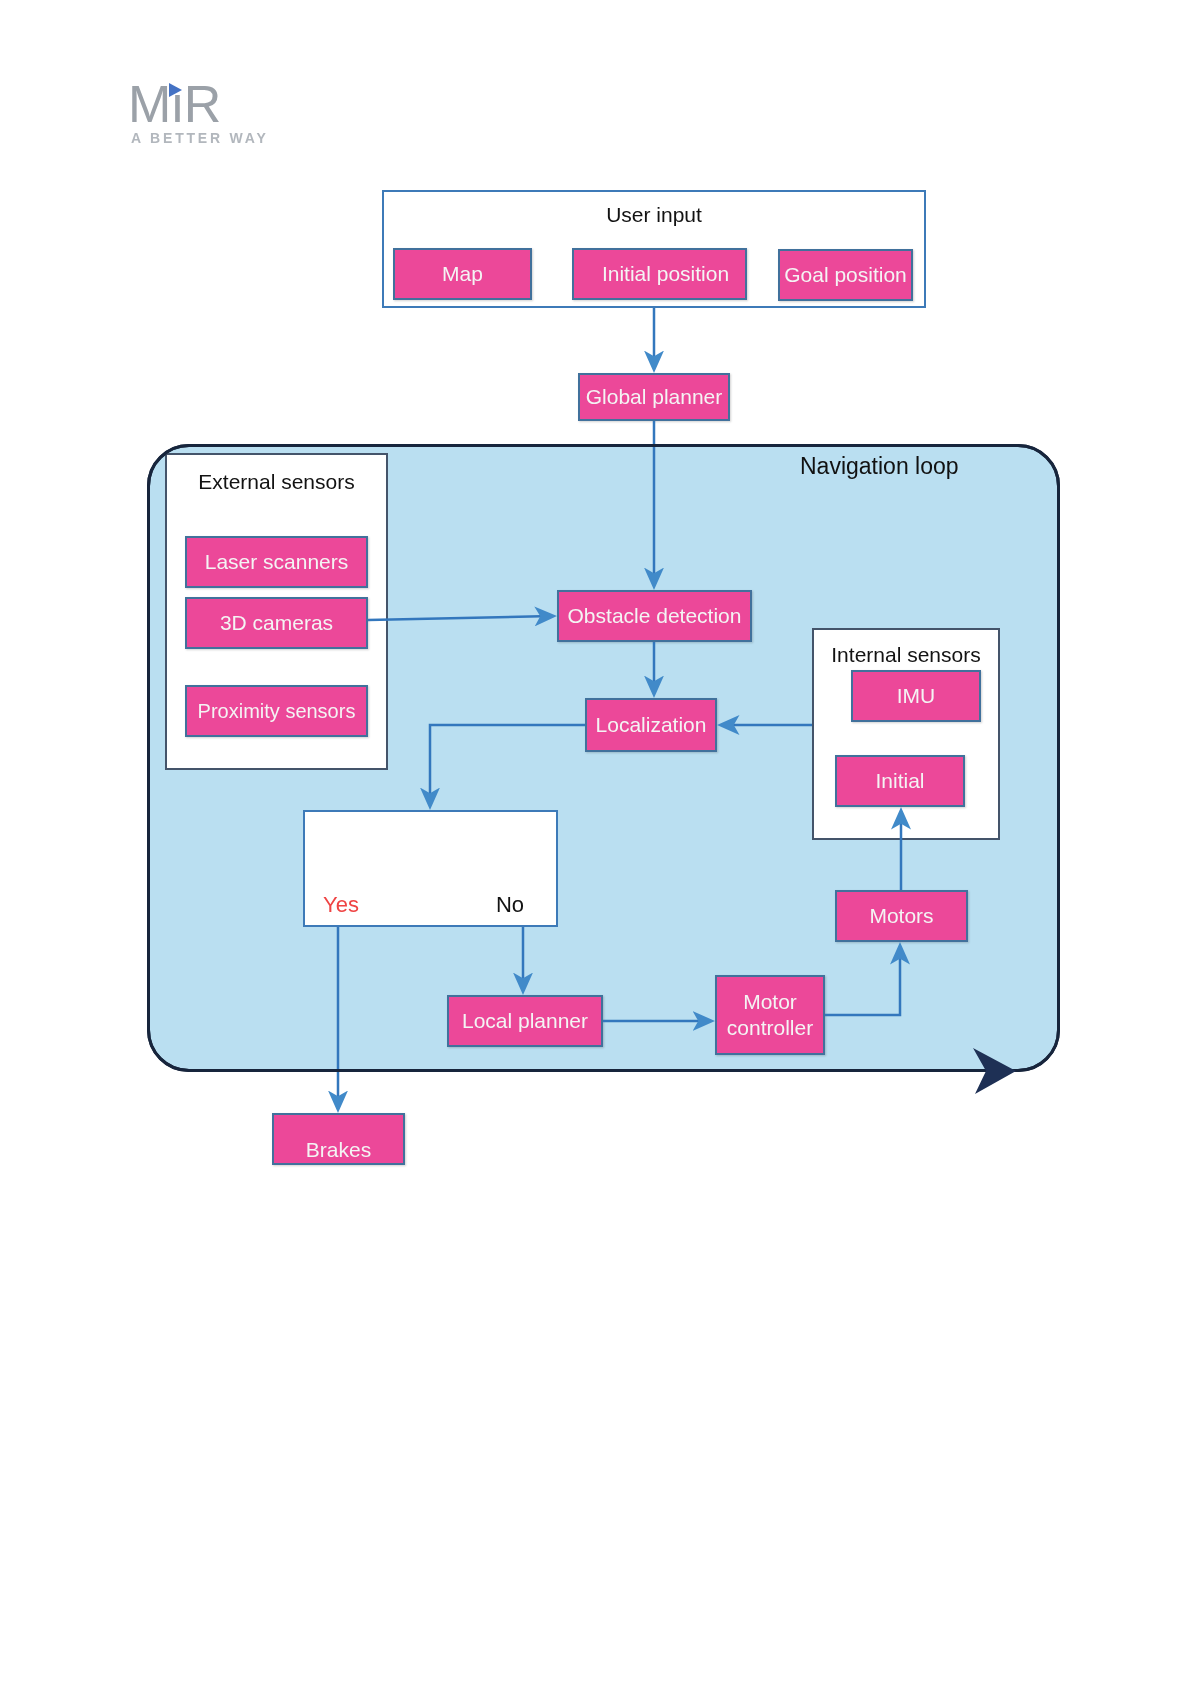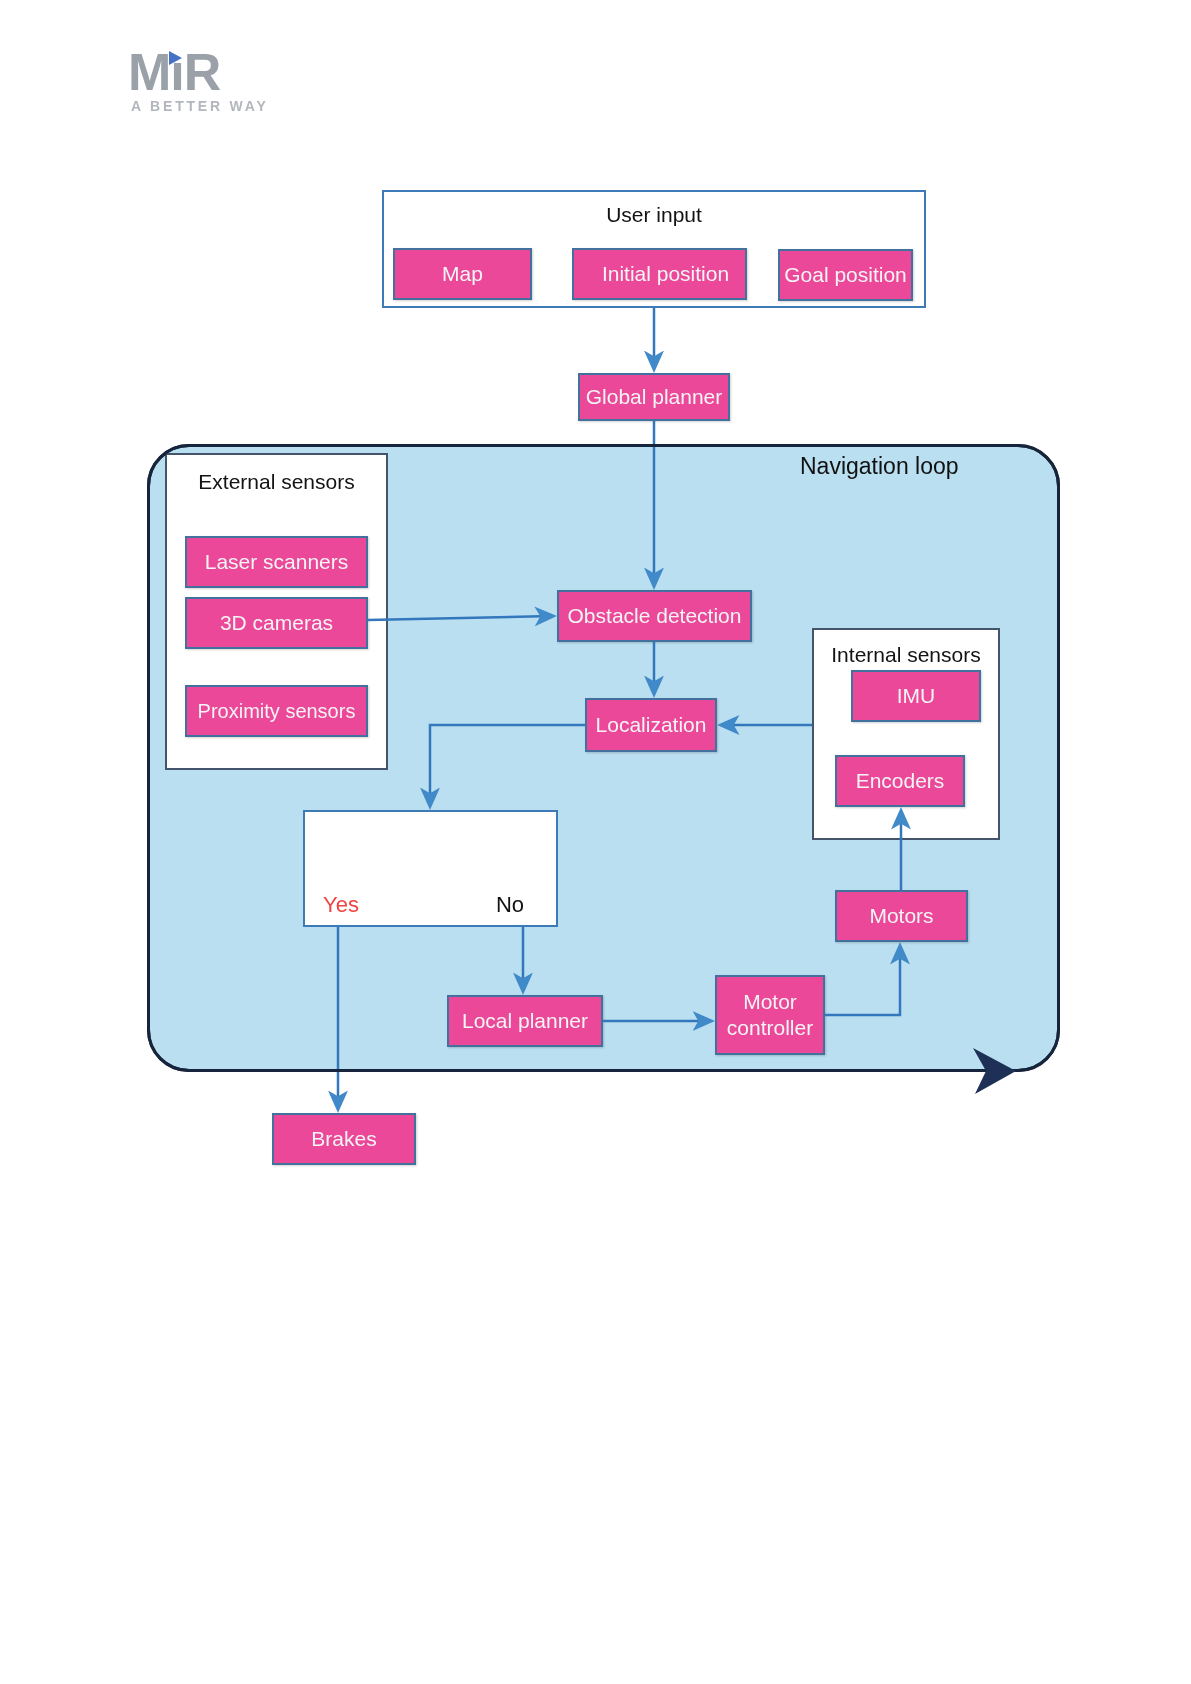--- a/index.html
+++ b/index.html
@@ -4,21 +4,21 @@
 <style>
   html,body { margin:0; padding:0; background:#ffffff; }
   body {
     width:1191px; height:1684px; position:relative; overflow:hidden;
     font-family:"Liberation Sans", sans-serif;
     -webkit-font-smoothing:antialiased;
   }
 
   
   #logo { position:absolute; left:128px; top:46px; }
-  .logo-text { font-weight:bold; font-size:52px; line-height:1; color:#9ba1a8; letter-spacing:-1px; }
+  .logo-text { font-weight:normal; font-size:52px; line-height:1; color:#9ba1a8; letter-spacing:-1px;margin-top:32px; }
   .logo-i { position:relative; display:inline-block; }
   .logo-tri {
     position:absolute; left:-1px; top:5px; width:0; height:0;
     border-left:13px solid #4472c4; border-top:7px solid transparent; border-bottom:7px solid transparent;
   }
   .logo-tagline { font-size:14px; font-weight:bold; letter-spacing:2.8px; color:#b2b7bd; padding-left:3px; }
 
   
   .gbox {
     position:absolute; box-sizing:border-box; z-index:3;
@@ -63,21 +63,21 @@
   #encoders-box { left:835px; top:755px; width:130px; height:52px; }
 
   #decision-box { left:303px; top:810px; width:255px; height:117px; }
   #decision-question { padding:13px 9px 0; font-size:22px; line-height:1.35; color:#131313; text-align:center; }
   #decision-yes { position:absolute; left:18px;  bottom:7px; font-size:22px; color:#ef4444; }
   #decision-no  { position:absolute; right:32px; bottom:7px; font-size:22px; color:#131313; }
 
   #local-planner-box    { left:447px; top:995px; width:156px; height:52px; }
   #motor-controller-box { left:715px; top:975px; width:110px; height:80px; }
   #motors-box           { left:835px; top:890px; width:133px; height:52px; }
-  #brakes-box           { left:272px; top:1113px; width:144px; height:52px; }
+  #brakes-box           { left:272px; top:1113px; width:133px; height:52px;align-items:flex-end; }
 
   
   #arrows-layer { position:absolute; left:0; top:0; z-index:4; pointer-events:none; }
   #loop-arrow-layer { position:absolute; left:0; top:0; z-index:6; pointer-events:none; }
   .flow { stroke:#3377bd; stroke-width:2.5; fill:none; }
 </style>
 </head>
 <body>
 
 <div id="logo">
@@ -125,21 +125,21 @@
   <span>Localization</span>
 </div>
 
 <div id="internal-box" class="wbox slate-border">
   <div id="internal-title" class="box-title">Internal sensors</div>
 </div>
 <div id="imu-box" class="gbox">
   <span>IMU</span>
 </div>
 <div id="encoders-box" class="gbox">
-  <span>Encoders</span>
+  <span>Initial</span>
 </div>
 
 <div id="decision-box" class="wbox blue-border">
   <span id="decision-yes">Yes</span>
   <span id="decision-no">No</span>
 </div>
 
 <div id="local-planner-box" class="gbox">
   <span>Local planner</span>
 </div>

